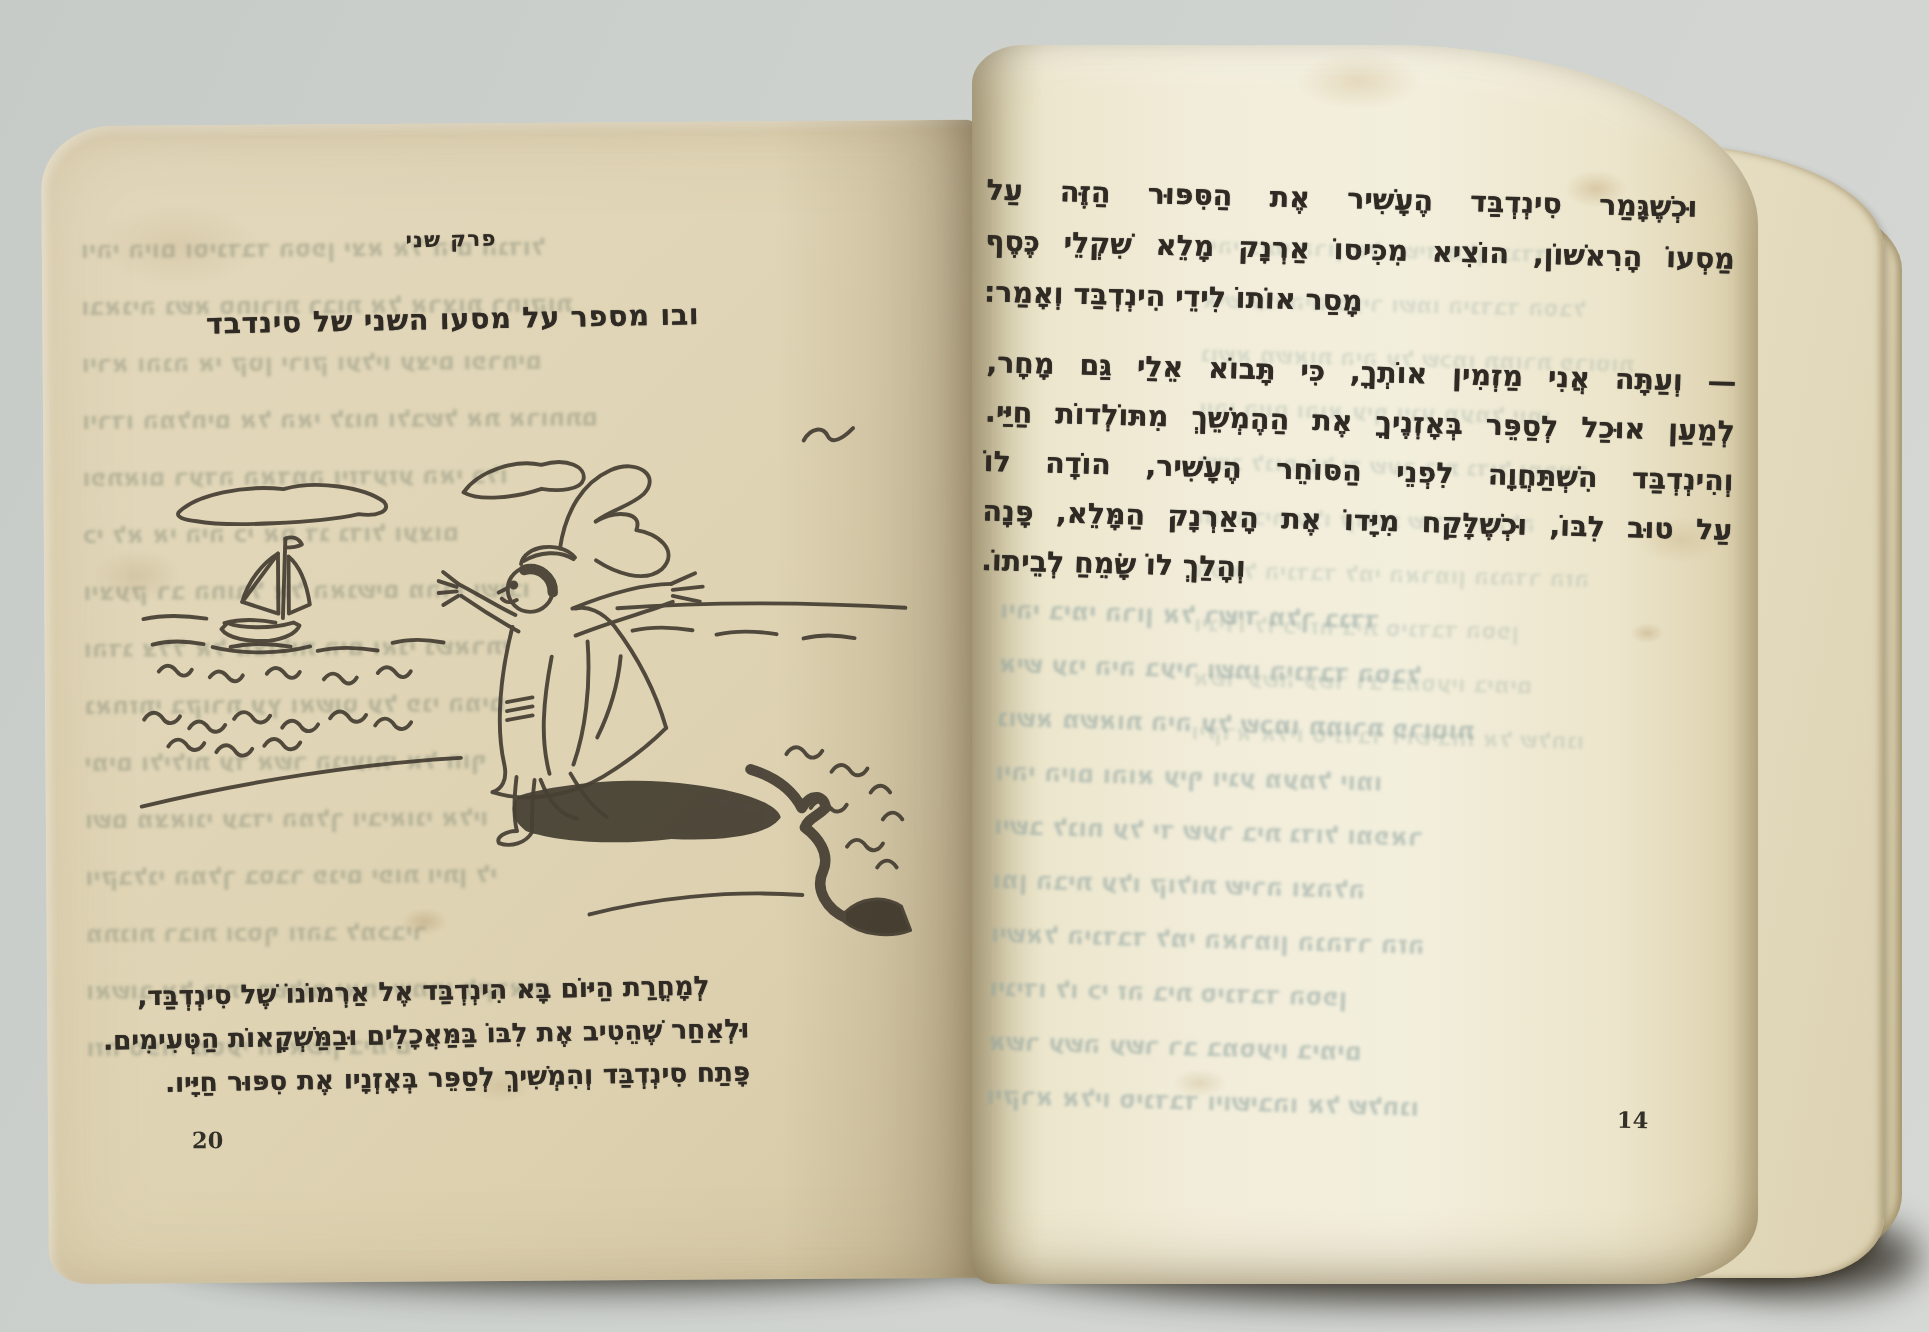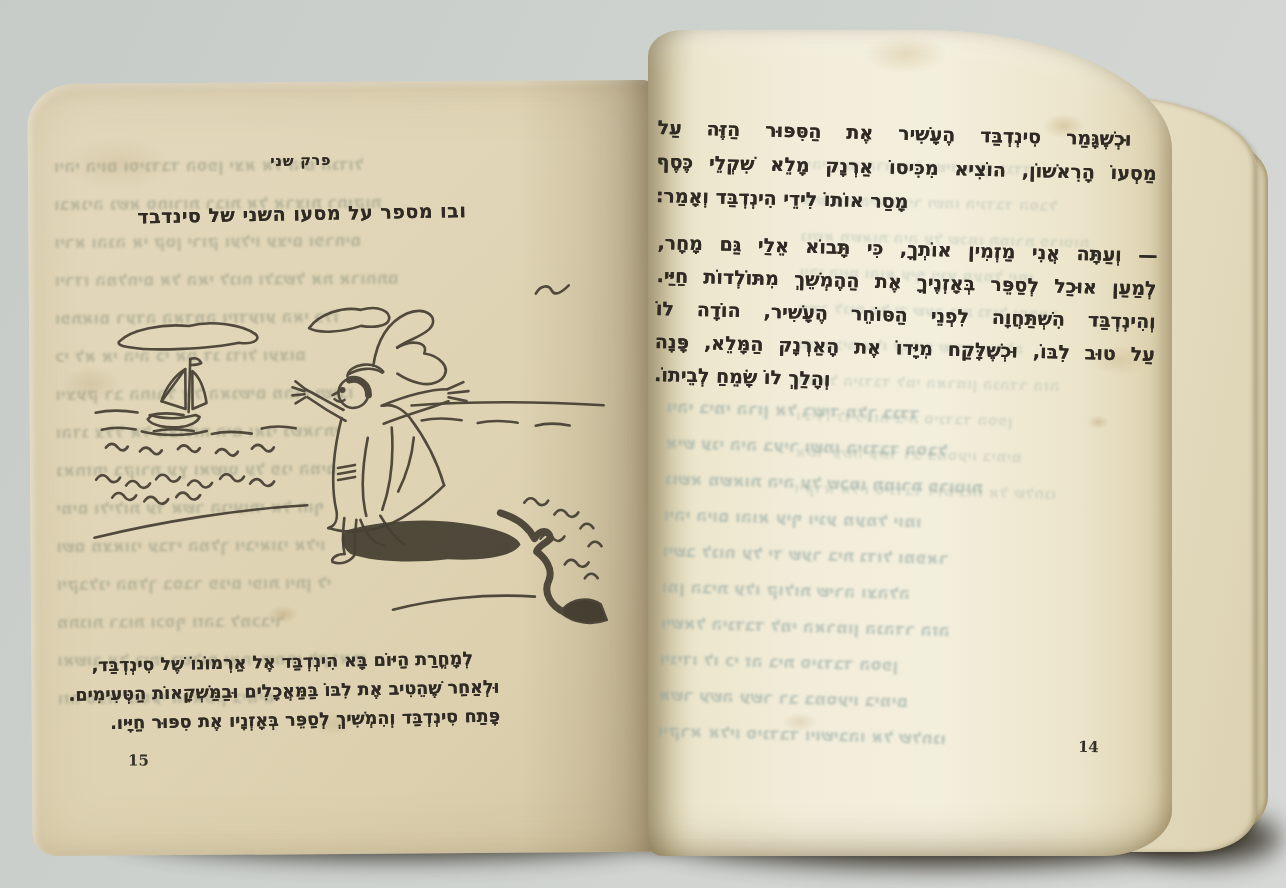--- a/index.html
+++ b/index.html
@@ -212,21 +212,21 @@
         </g>
       </g>
     </svg>
 
     <div class="para para-l ink" dir="rtl">
       <span class="ln ind">לְמָחֳרַת הַיּוֹם בָּא הִינְדְבַּד אֶל אַרְמוֹנוֹ שֶׁל סִינְדְבַּד,</span>
       <span class="ln">וּלְאַחַר שֶׁהֵטִיב אֶת לִבּוֹ בַּמַּאֲכָלִים וּבַמַּשְׁקָאוֹת הַטְּעִימִים.</span>
       <span class="ln">פָּתַח סִינְדְבַּד וְהִמְשִׁיךְ לְסַפֵּר בְּאָזְנָיו אֶת סִפּוּר חַיָּיו.</span>
     </div>
 
-    <div class="pgnum pg15">15</div>
+    <div class="pgnum pg15">20</div>
   </div>
 
   <div class="page right-page">
     <div class="bleed bleed-r2">
         <div class="bl">ויהי בימי הרון אל רשיד מלך בגדד</div>
         <div class="bl">איש עני היה בעיר ושמו הינדבד הסבל</div>
         <div class="bl">נושא משאות היה על שכמו תמורת פרוטות</div>
         <div class="bl">ויהי היום והוא עיף ויגע מעמל יומו</div>
         <div class="bl">וישב לנוח על יד שער בית גדול ומפאר</div>
         <div class="bl">ומן הבית עלו קולות שירה וצהלה</div>

